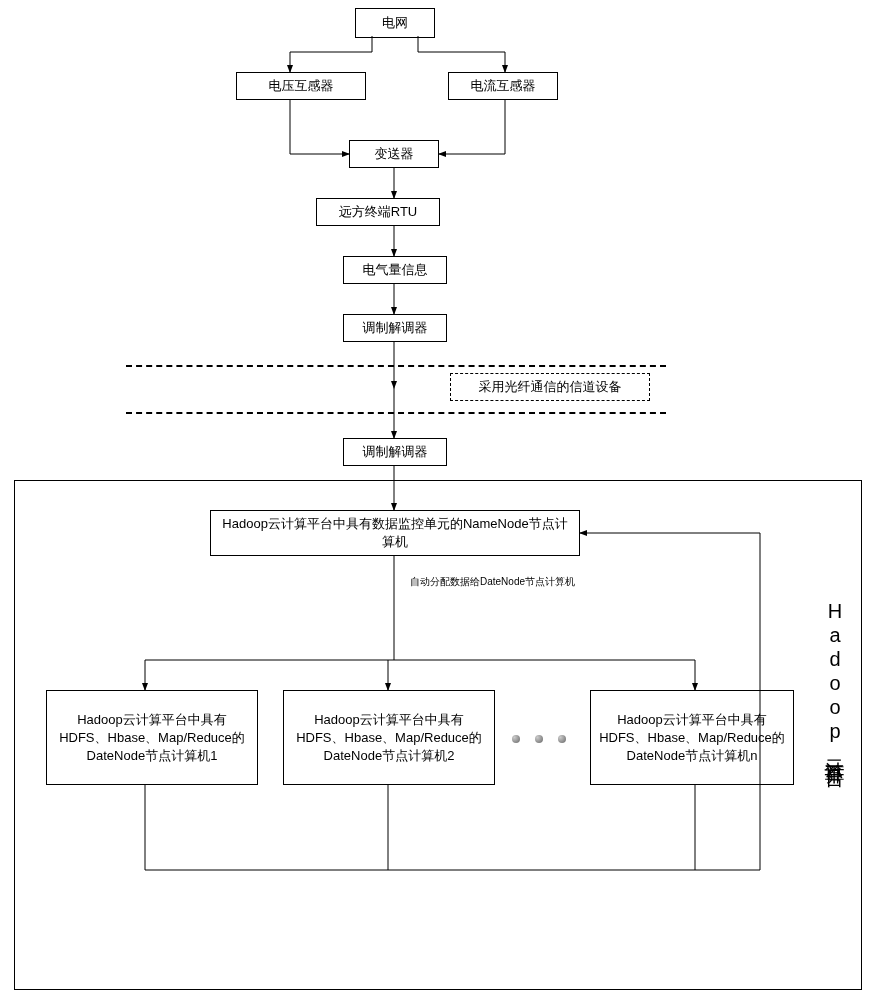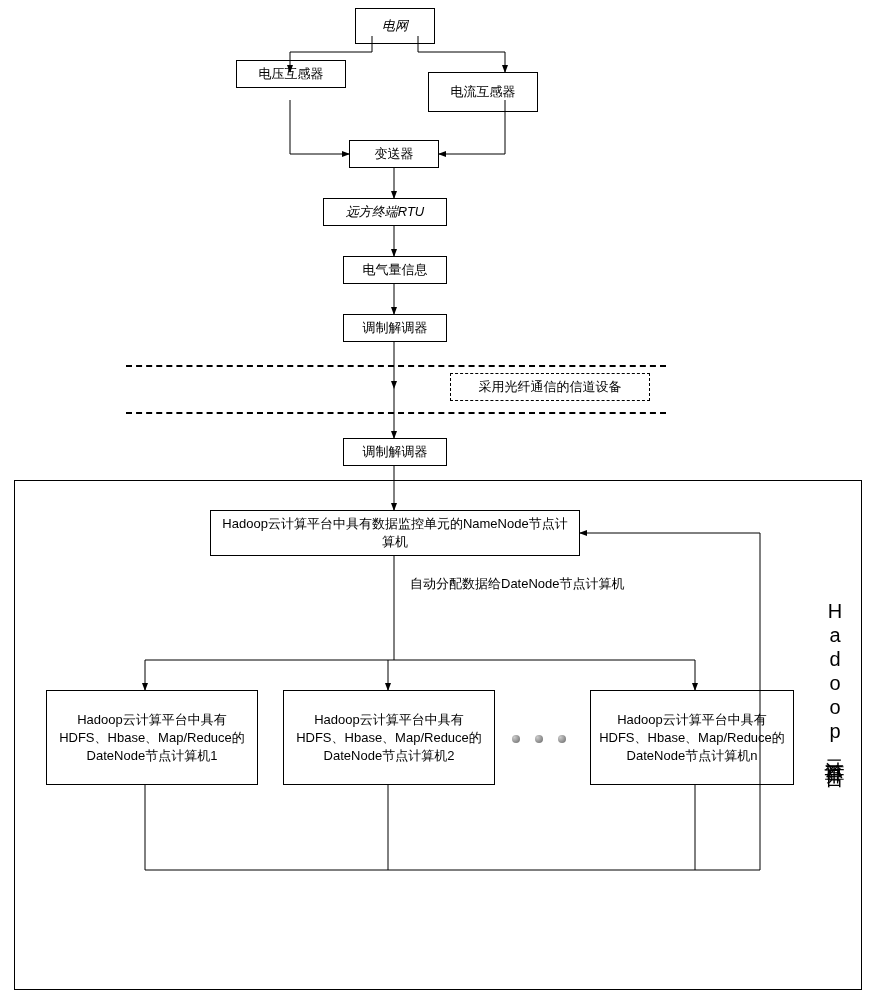--- a/index.html
+++ b/index.html
@@ -69,45 +69,45 @@
       position: absolute;
       width: 8px;
       height: 8px;
       border-radius: 50%;
       background: radial-gradient(circle at 30% 30%, #ccc, #666);
     }
   </style>
 </head>
 <body>
 
-<div class="box" style="left:355px; top:8px; width:80px; height:36px;font-style:italic;">电网</div>
+<div class="box" style="left:355px; top:8px; width:80px; height:30px;">电网</div>
 
-<div class="box" style="left:236px; top:60px; width:110px; height:28px;">电压互感器</div>
+<div class="box" style="left:236px; top:72px; width:130px; height:28px;">电压互感器</div>
 
-<div class="box" style="left:428px; top:72px; width:110px; height:40px;">电流互感器</div>
+<div class="box" style="left:448px; top:72px; width:110px; height:28px;">电流互感器</div>
 
 <div class="box" style="left:349px; top:140px; width:90px; height:28px;font-family:Liberation Serif, serif;">变送器</div>
 
-<div class="box" style="left:323px; top:198px; width:124px; height:28px;font-style:italic;">远方终端RTU</div>
+<div class="box" style="left:316px; top:198px; width:124px; height:28px;">远方终端RTU</div>
 
 <div class="box" style="left:343px; top:256px; width:104px; height:28px;">电气量信息</div>
 
 <div class="box" style="left:343px; top:314px; width:104px; height:28px;">调制解调器</div>
 
 <div class="dashed-line" style="left:126px; top:365px; width:540px;"></div>
 <div class="dashed-box" style="left:450px; top:373px; width:200px; height:28px;">采用光纤通信的信道设备</div>
 <div class="dashed-line" style="left:126px; top:412px; width:540px;"></div>
 
 <div class="box" style="left:343px; top:438px; width:104px; height:28px;">调制解调器</div>
 
 <div class="platform-container" style="left:14px; top:480px; width:848px; height:510px;"></div>
 
 <div class="wide-box" style="left:210px; top:510px; width:370px; height:46px;">Hadoop云计算平台中具有数据监控单元的NameNode节点计算机</div>
 
-<div style="position:absolute; left:410px; top:575px; font-size:13px;">自动分配数据给DateNode节点计算机</div>
+<div style="position:absolute; left:410px; top:575px; font-size:10px;">自动分配数据给DateNode节点计算机</div>
 
 <div class="wide-box" style="left:40px; top:690px; width:212px; height:95px;margin-left:6px;">Hadoop云计算平台中具有HDFS、Hbase、Map/Reduce的DateNode节点计算机1</div>
 
 <div class="wide-box" style="left:283px; top:690px; width:212px; height:95px;">Hadoop云计算平台中具有HDFS、Hbase、Map/Reduce的DateNode节点计算机2</div>
 
 <div class="wide-box" style="left:590px; top:690px; width:204px; height:95px;">Hadoop云计算平台中具有HDFS、Hbase、Map/Reduce的DateNode节点计算机n</div>
 
 <div class="dot" style="left:512px; top:735px;"></div>
 <div class="dot" style="left:535px; top:735px;"></div>
 <div class="dot" style="left:558px; top:735px;"></div>

